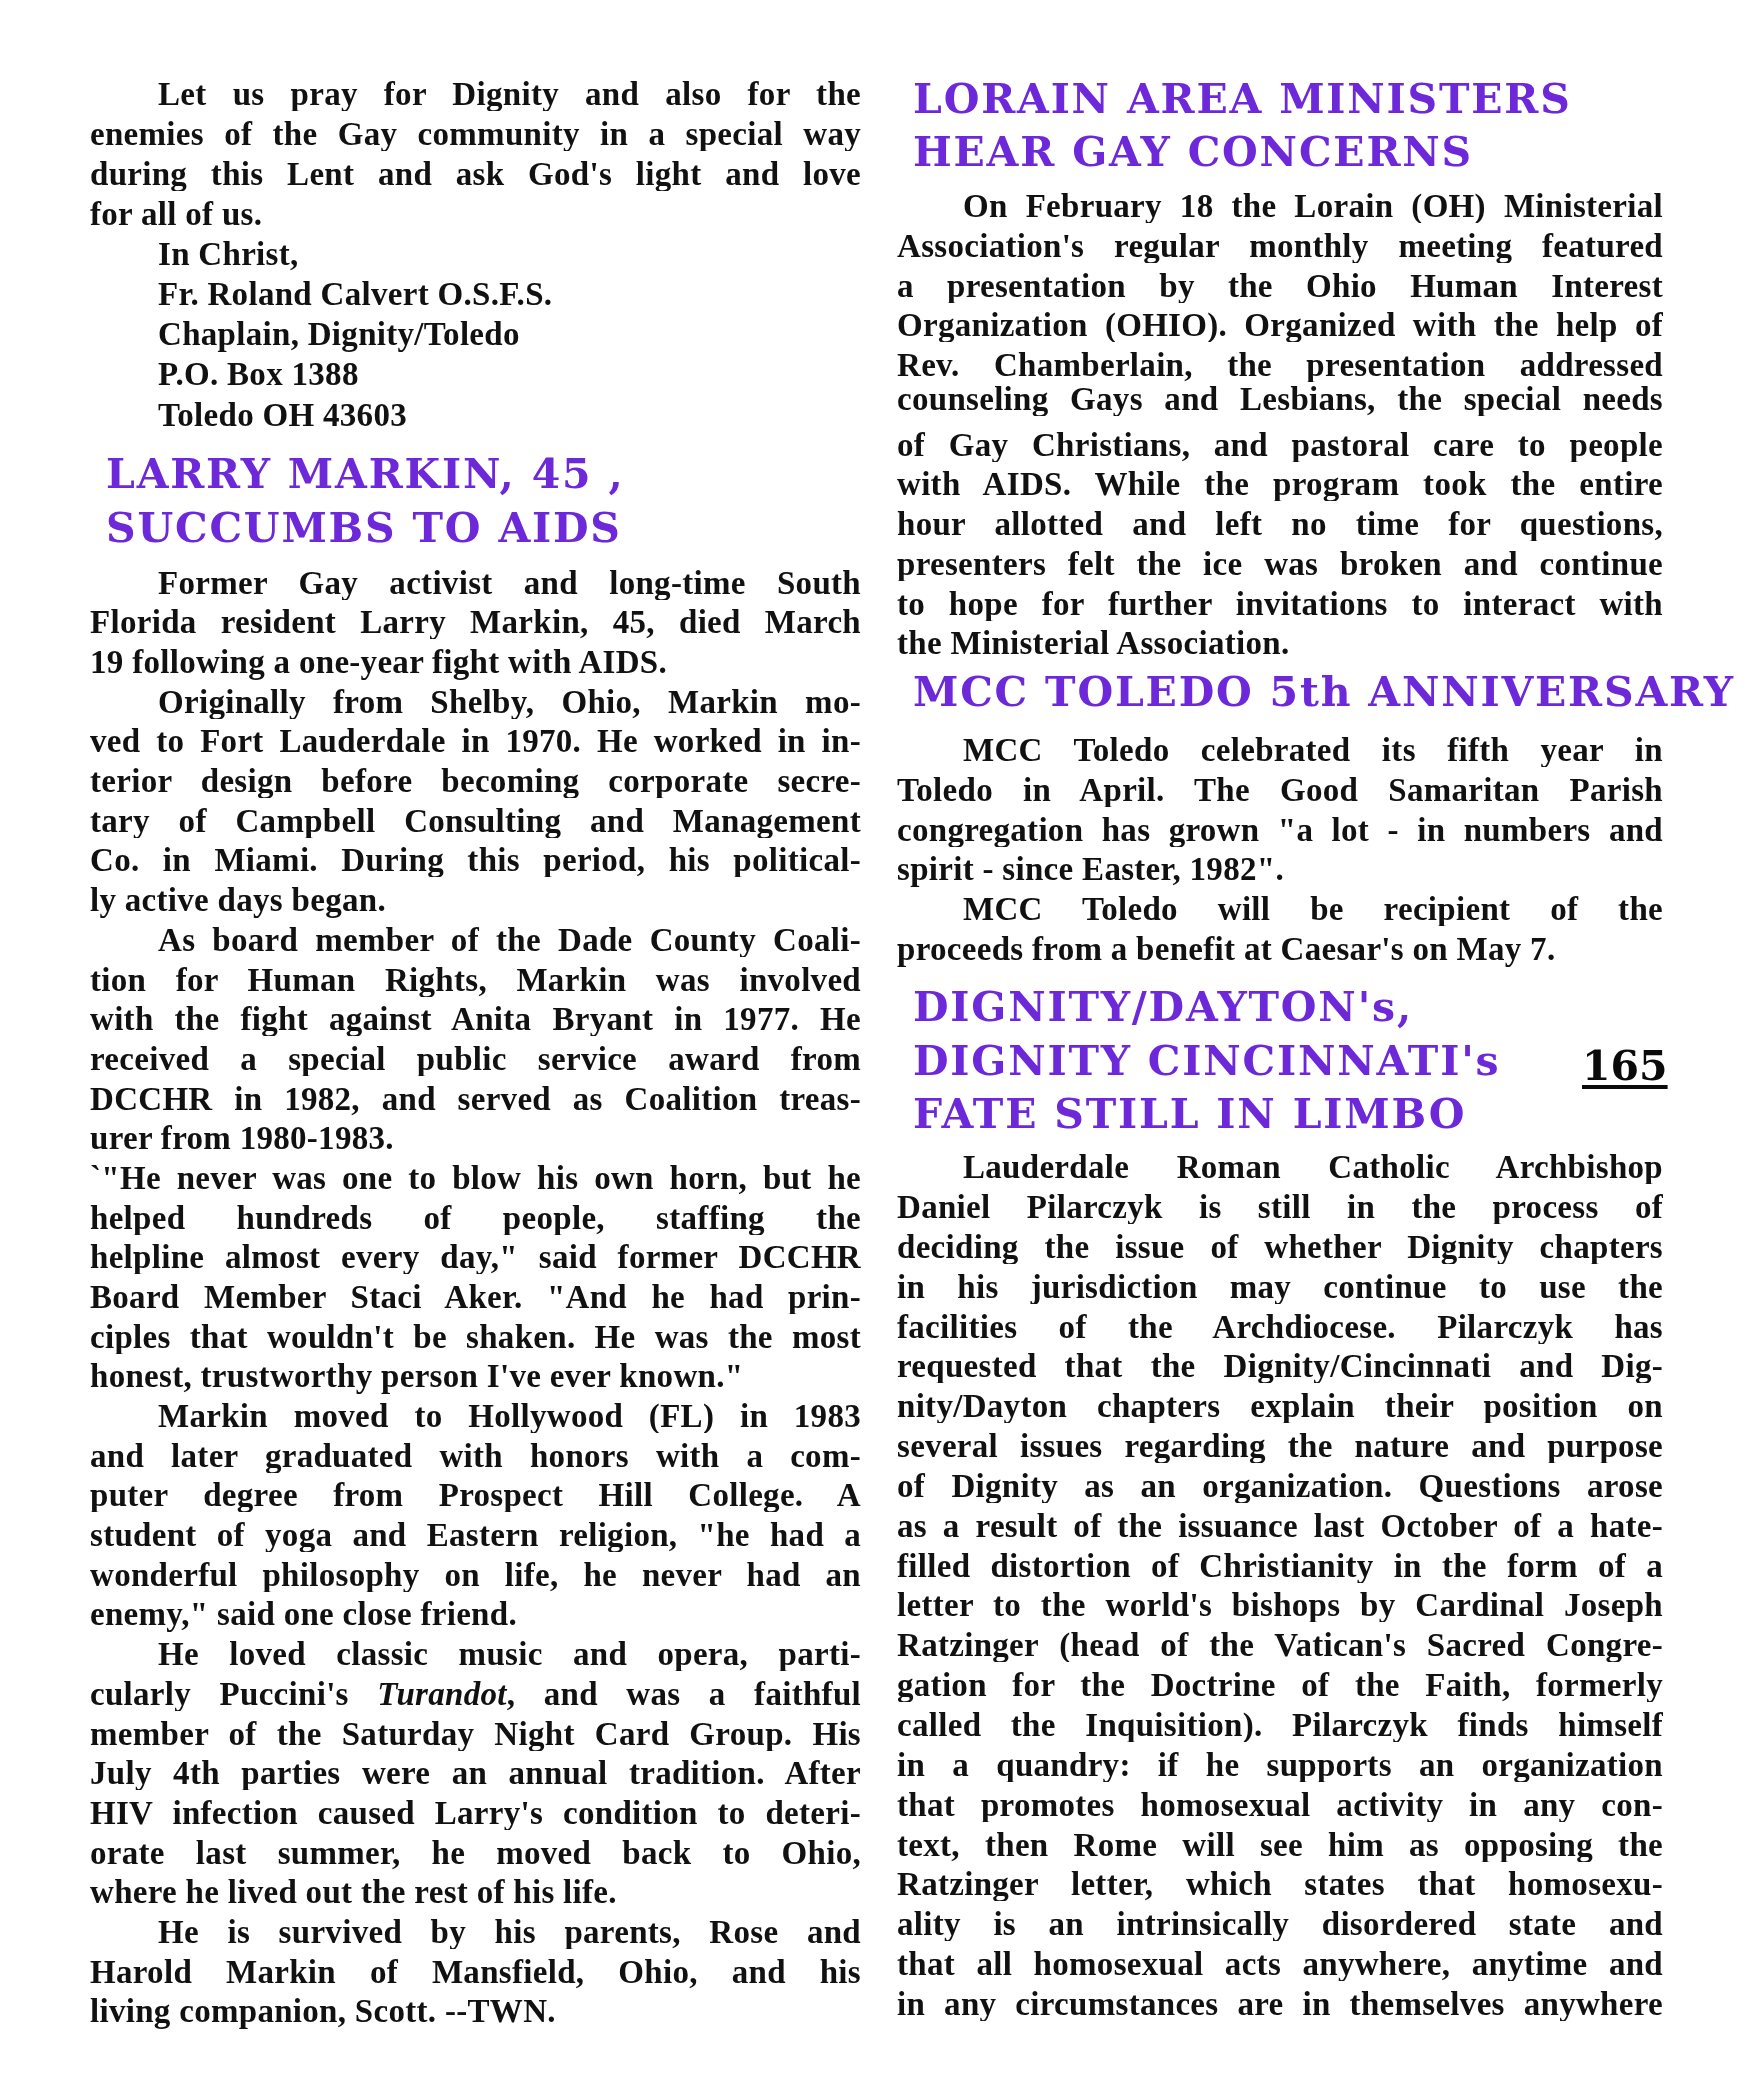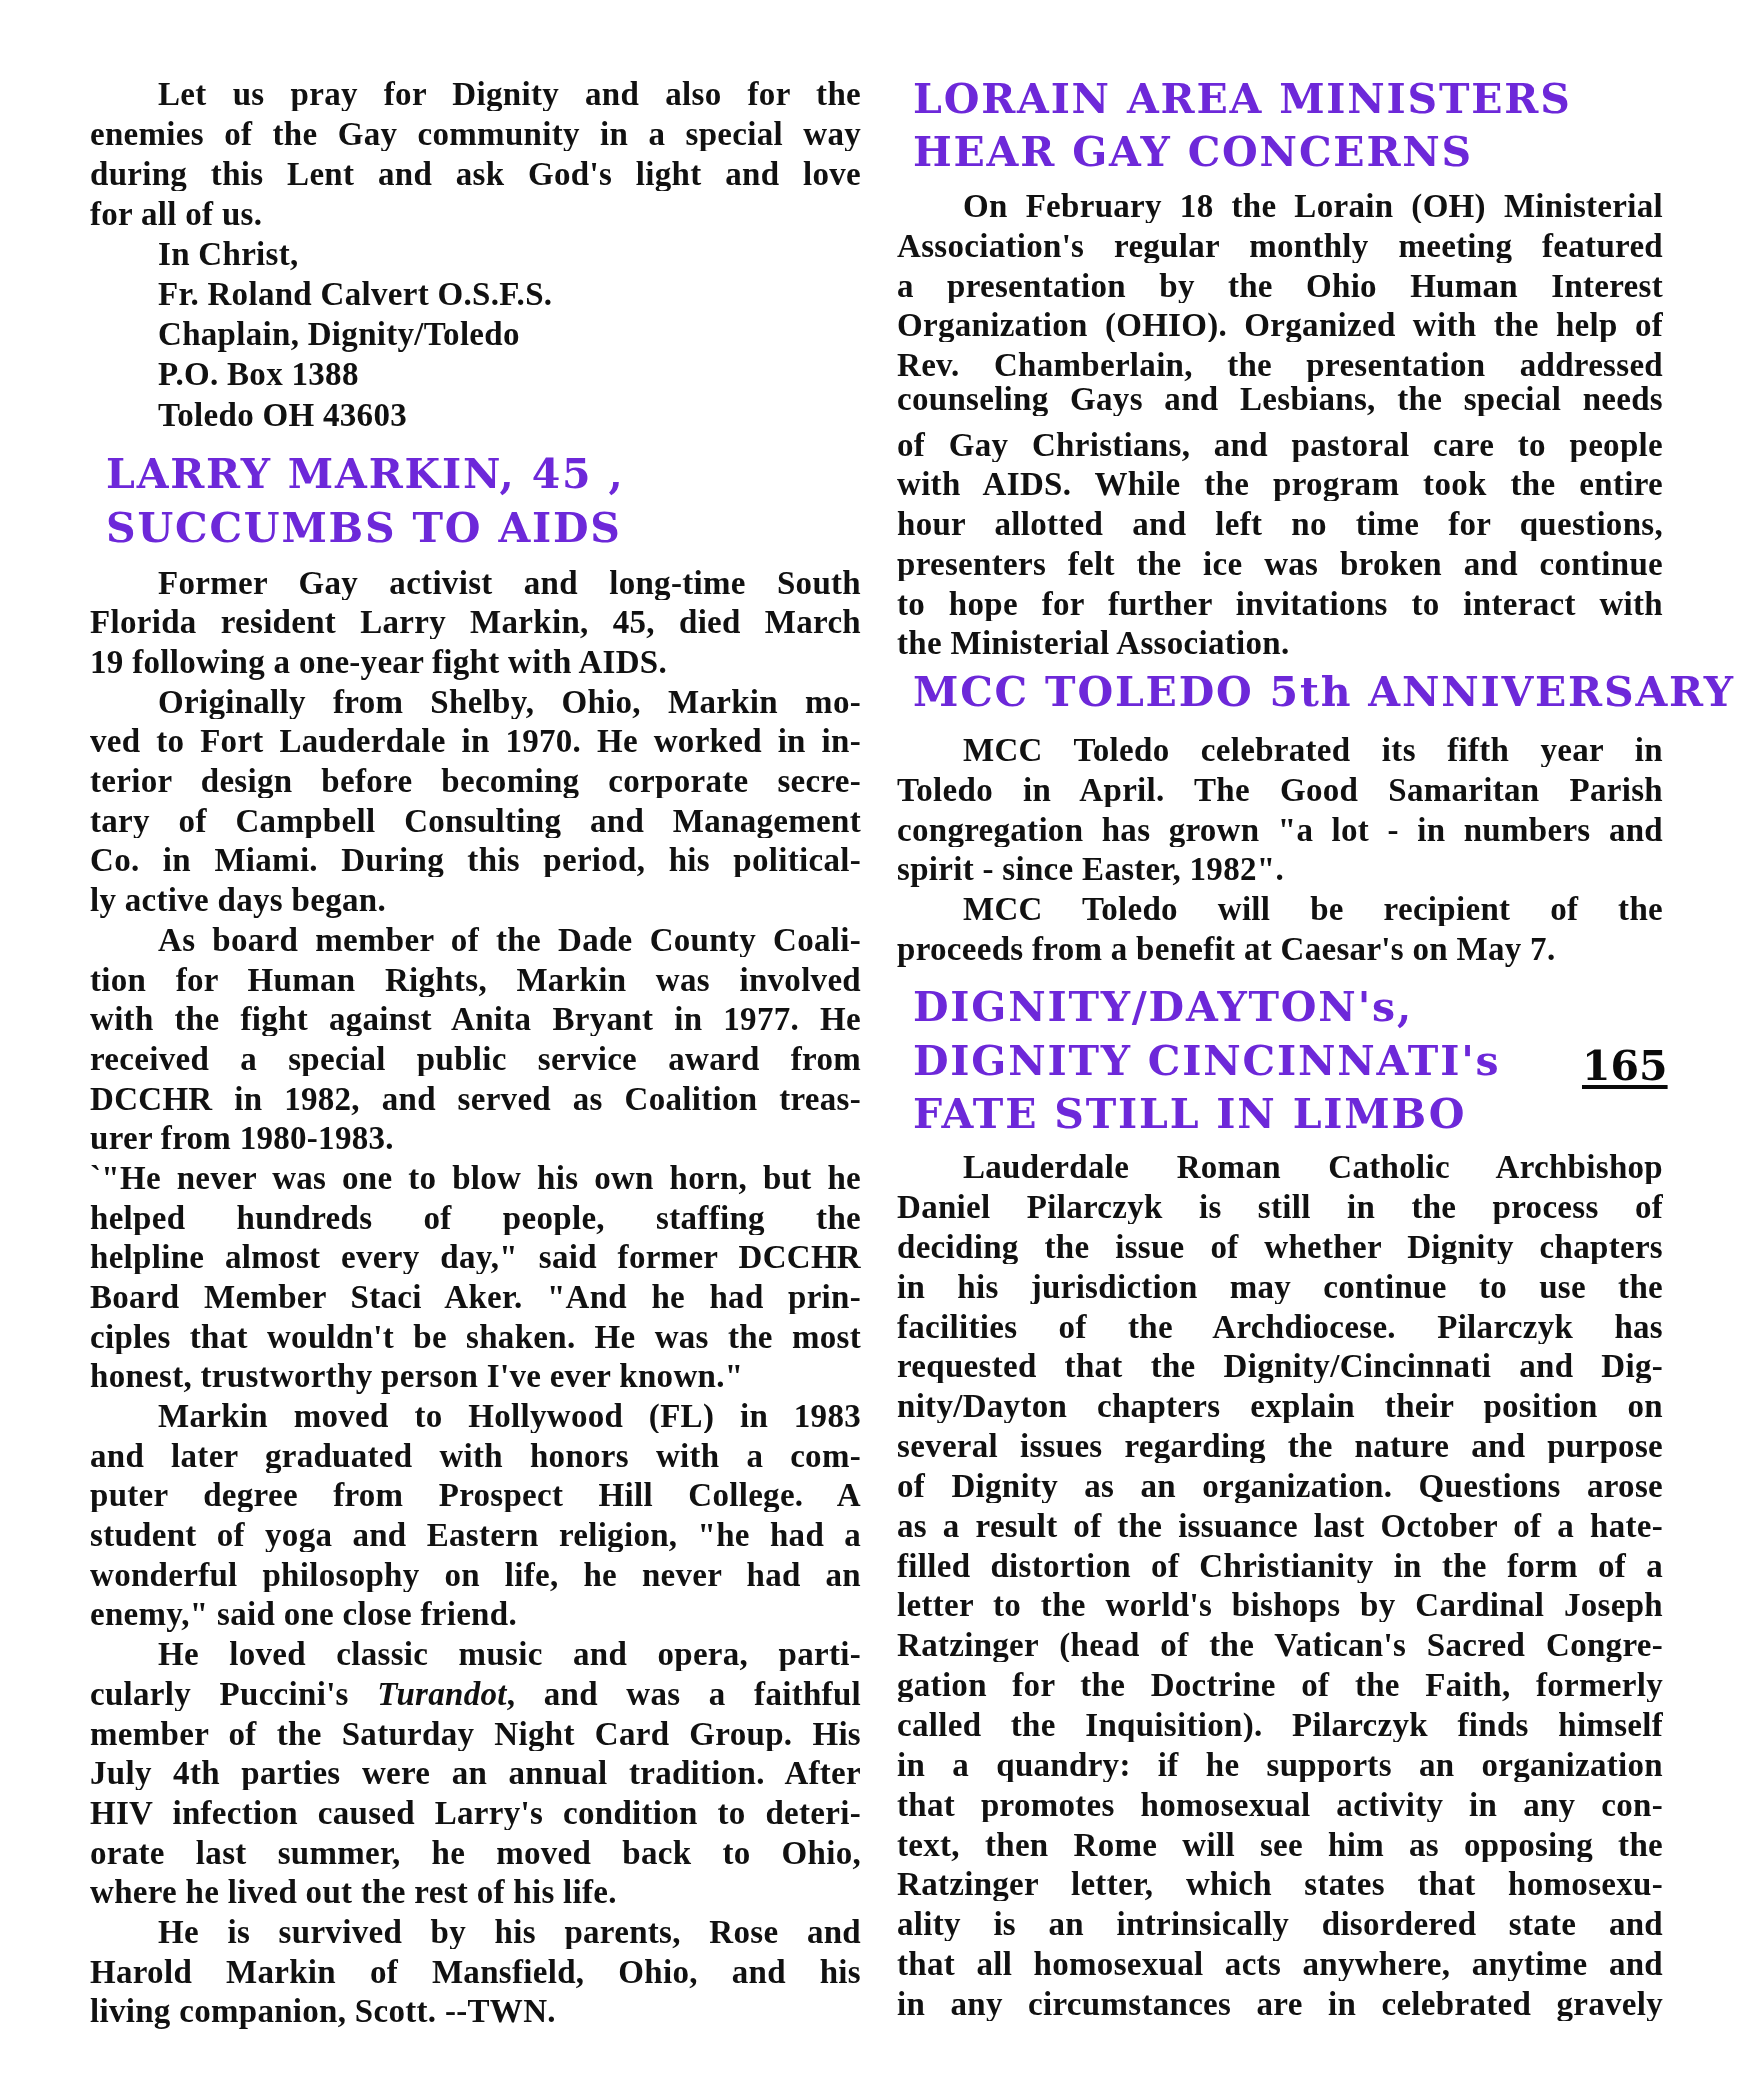--- a/index.html
+++ b/index.html
@@ -165,20 +165,20 @@
           <div class="line just" style="top: 1589px;">letter to the world's bishops by Cardinal Joseph</div>
           <div class="line just" style="top: 1629px;">Ratzinger (head of the Vatican's Sacred Congre-</div>
           <div class="line just" style="top: 1669px;">gation for the Doctrine of the Faith, formerly</div>
           <div class="line just" style="top: 1709px;">called the Inquisition). Pilarczyk finds himself</div>
           <div class="line just" style="top: 1749px;">in a quandry: if he supports an organization</div>
           <div class="line just" style="top: 1789px;">that promotes homosexual activity in any con-</div>
           <div class="line just" style="top: 1829px;">text, then Rome will see him as opposing the</div>
           <div class="line just" style="top: 1868px;">Ratzinger letter, which states that homosexu-</div>
           <div class="line just" style="top: 1908px;">ality is an intrinsically disordered state and</div>
           <div class="line just" style="top: 1948px;">that all homosexual acts anywhere, anytime and</div>
-          <div class="line just" style="top: 1988px;">in any circumstances are in celebrated gravely</div>
+          <div class="line just" style="top: 1988px;">in any circumstances are in themselves anywhere</div>
         </div>
     </div>
   </div>
 
   <div class="page-number" style="left:1582px; top:1045px;">165</div>
 </div>
 
 
 </body></html>

